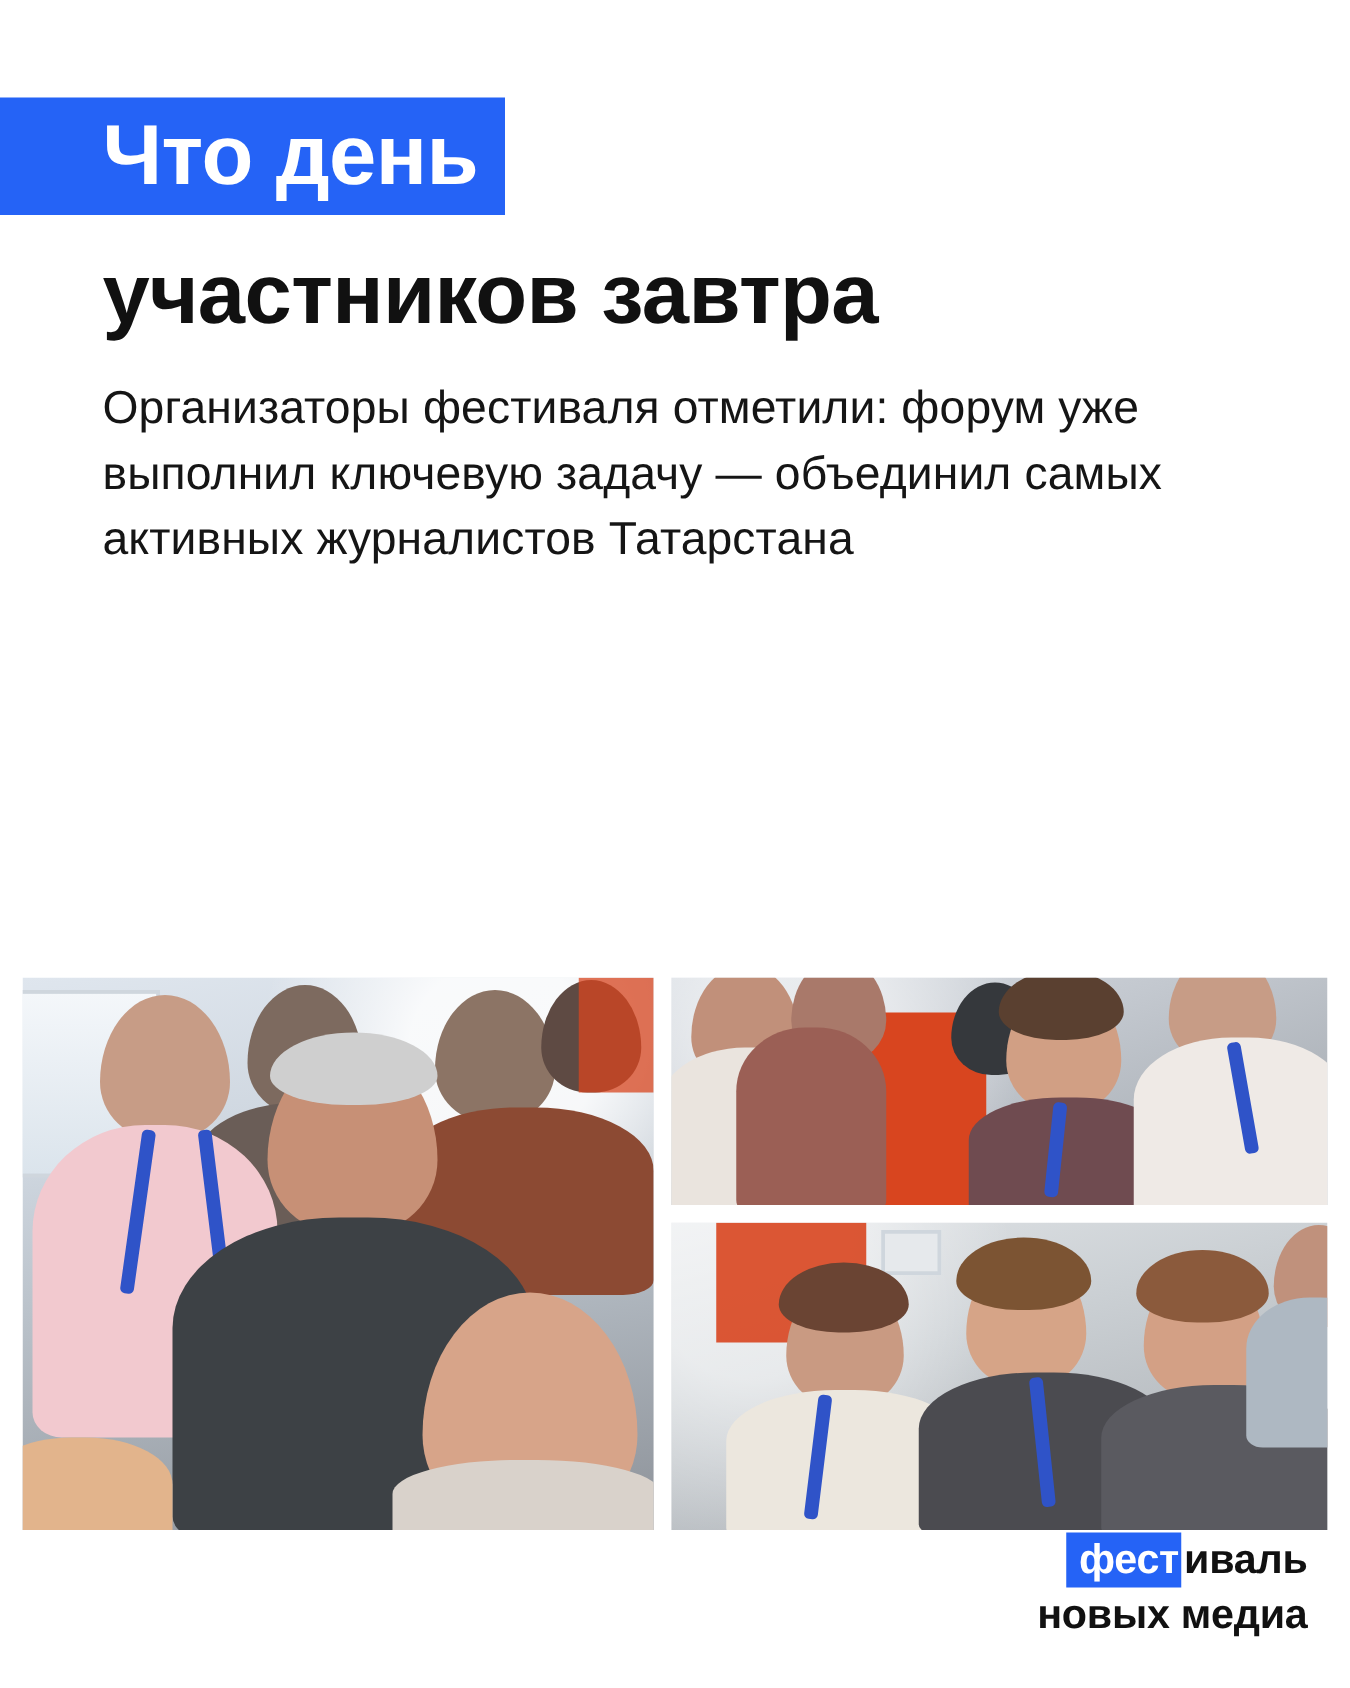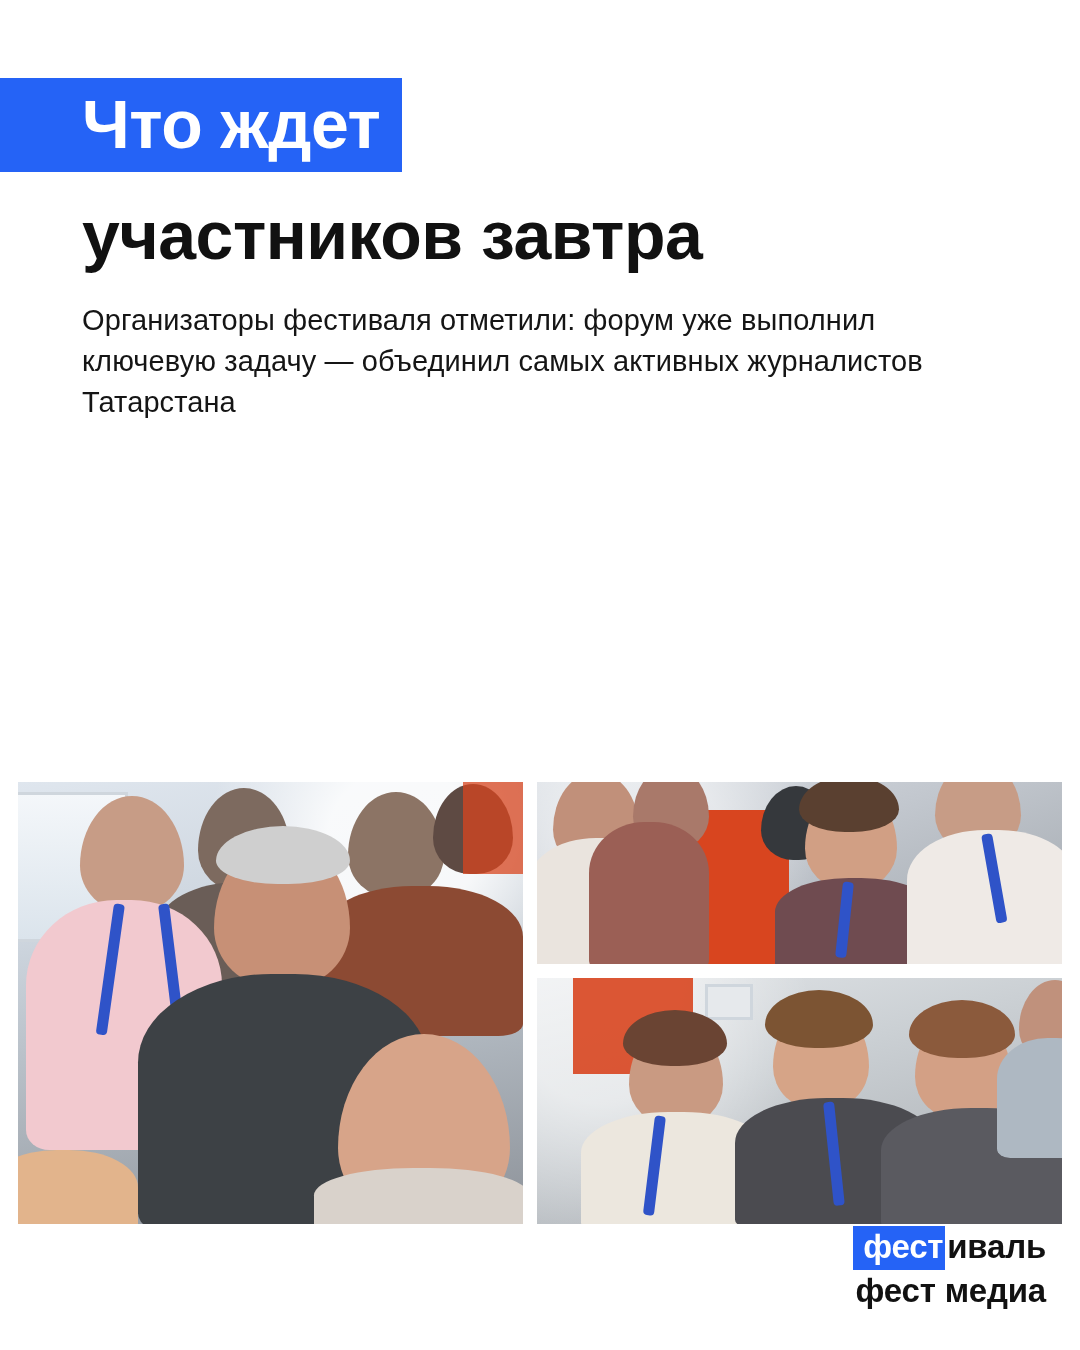--- a/index.html
+++ b/index.html
@@ -51,21 +51,21 @@
 
   
   .body-wrap {
     position: absolute;
     left: 82px;
     top: 300px;
     width: 900px;
   }
   .para {
     color: #151515;
-    font-size: 29px;
+    font-size: 37px;
     line-height: 1.42;
     font-weight: 400;
     letter-spacing: 0.1px;
     white-space: pre-line;
   }
   .para + .para { margin-top: 34px; }
 
   
   .collage {
     position: absolute;
@@ -155,21 +155,21 @@
     padding-right: 10px;
   }
 </style>
 </head>
 <body>
 
 <div class="card">
 
   <div class="title-wrap">
     <div class="title-line1-row">
-      <span class="title-hl">Что ждет</span>
+      <span class="title-hl">Что день</span>
     </div>
     <div class="title-line2">участников завтра</div>
   </div>
 
   <div class="body-wrap">
     <p class="para">Организаторы фестиваля отметили: форум уже выполнил ключевую задачу — объединил самых активных журналистов Татарстана</p>
   </div>
 
   <div class="collage">
 
@@ -248,16 +248,16 @@
       </div>
 
     </div>
   </div>
 
   <div class="logo">
     <div class="logo-row1">
       <span class="logo-hl">фест</span>
       <span class="logo-rest">иваль</span>
     </div>
-    <div class="logo-row2">фест медиа</div>
+    <div class="logo-row2">новых медиа</div>
   </div>
 
 </div>
 
 </body></html>

